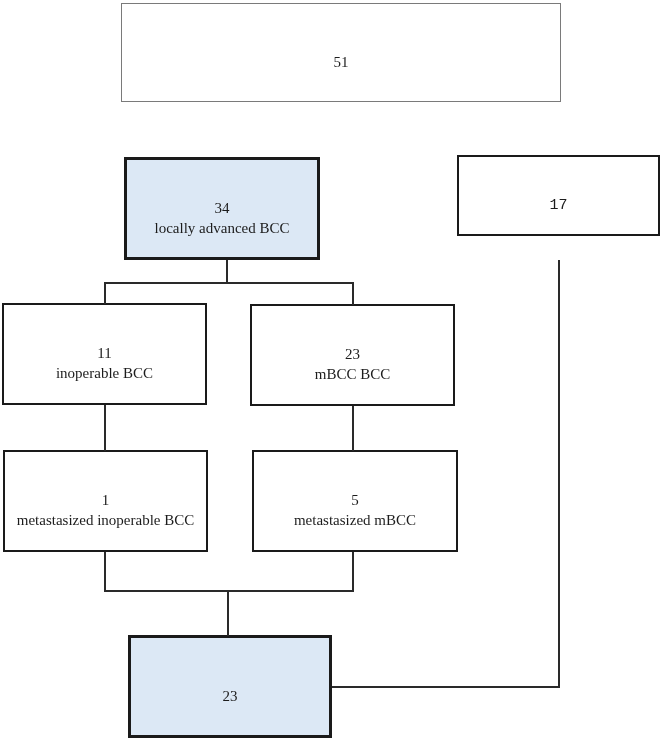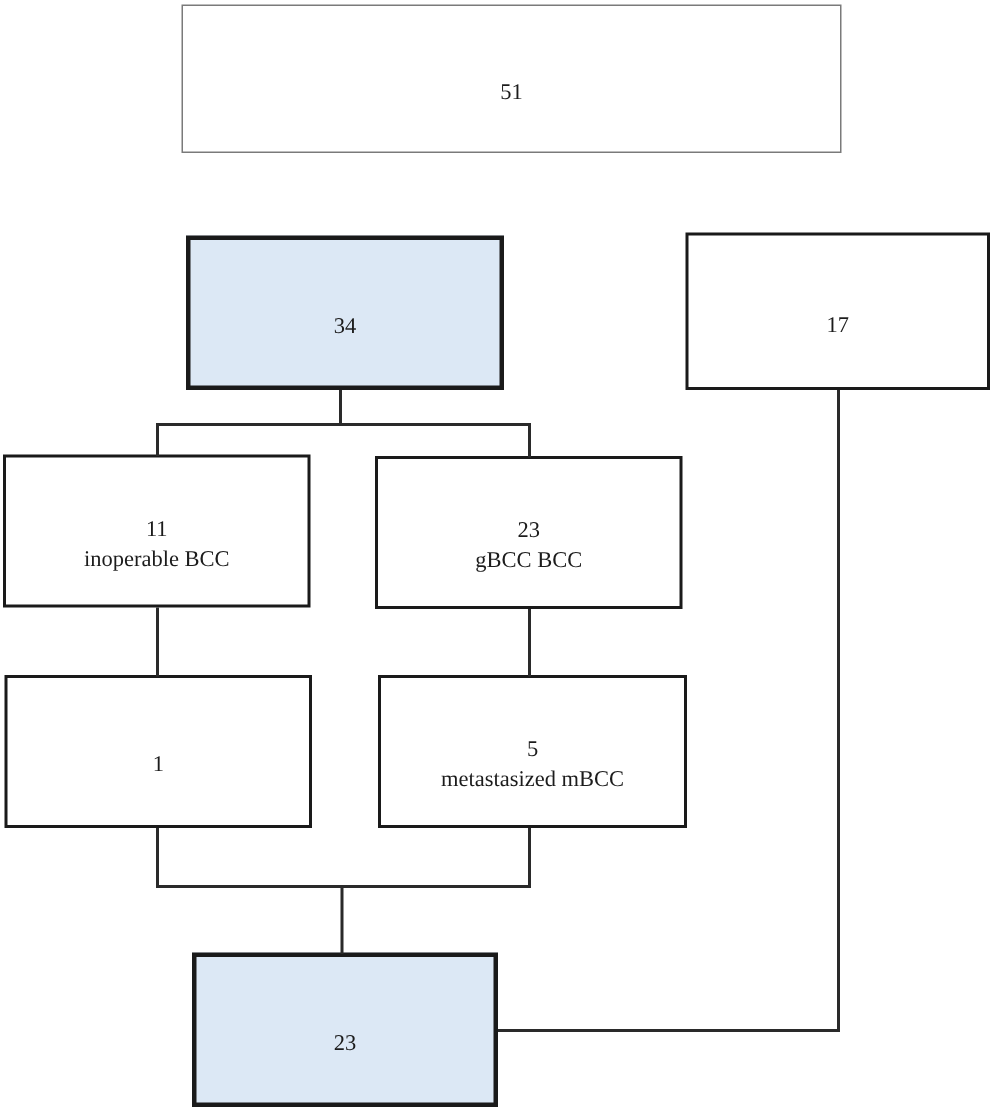--- a/index.html
+++ b/index.html
@@ -48,40 +48,42 @@
 </style>
 </head>
 <body>
 
 <div id="canvas">
 
   <div class="node outer" style="left:121px; top:3px; width:440px; height:99px;">
     <div class="count">51</div>
   </div>
 
-  <div class="node highlight" style="left:124px; top:157px; width:212px; height:103px;">
+  <div class="node highlight" style="left:124px; top:157px; width:196px; height:103px;">
     <div class="count">34</div>
+    <div class="label">locally advanced BCC</div>
   </div>
 
-  <div class="node" style="left:457px; top:155px; width:203px; height:105px;">
+  <div class="node" style="left:457px; top:155px; width:203px; height:81px;font-family:Liberation Mono, monospace;">
     <div class="count">17</div>
   </div>
 
   <div class="node" style="left:2px; top:303px; width:205px; height:102px;text-align:right;">
     <div class="count">11</div>
     <div class="label">inoperable BCC</div>
   </div>
 
   <div class="node" style="left:250px; top:304px; width:205px; height:102px;">
     <div class="count">23</div>
-    <div class="label">gBCC BCC</div>
+    <div class="label">mBCC BCC</div>
   </div>
 
   <div class="node" style="left:3px; top:450px; width:205px; height:102px;">
     <div class="count">1</div>
+    <div class="label">metastasized inoperable BCC</div>
   </div>
 
   <div class="node" style="left:252px; top:450px; width:206px; height:102px;">
     <div class="count">5</div>
     <div class="label">metastasized mBCC</div>
   </div>
 
   <div class="node highlight" style="left:128px; top:635px; width:204px; height:103px;">
     <div class="count">23</div>
   </div>

